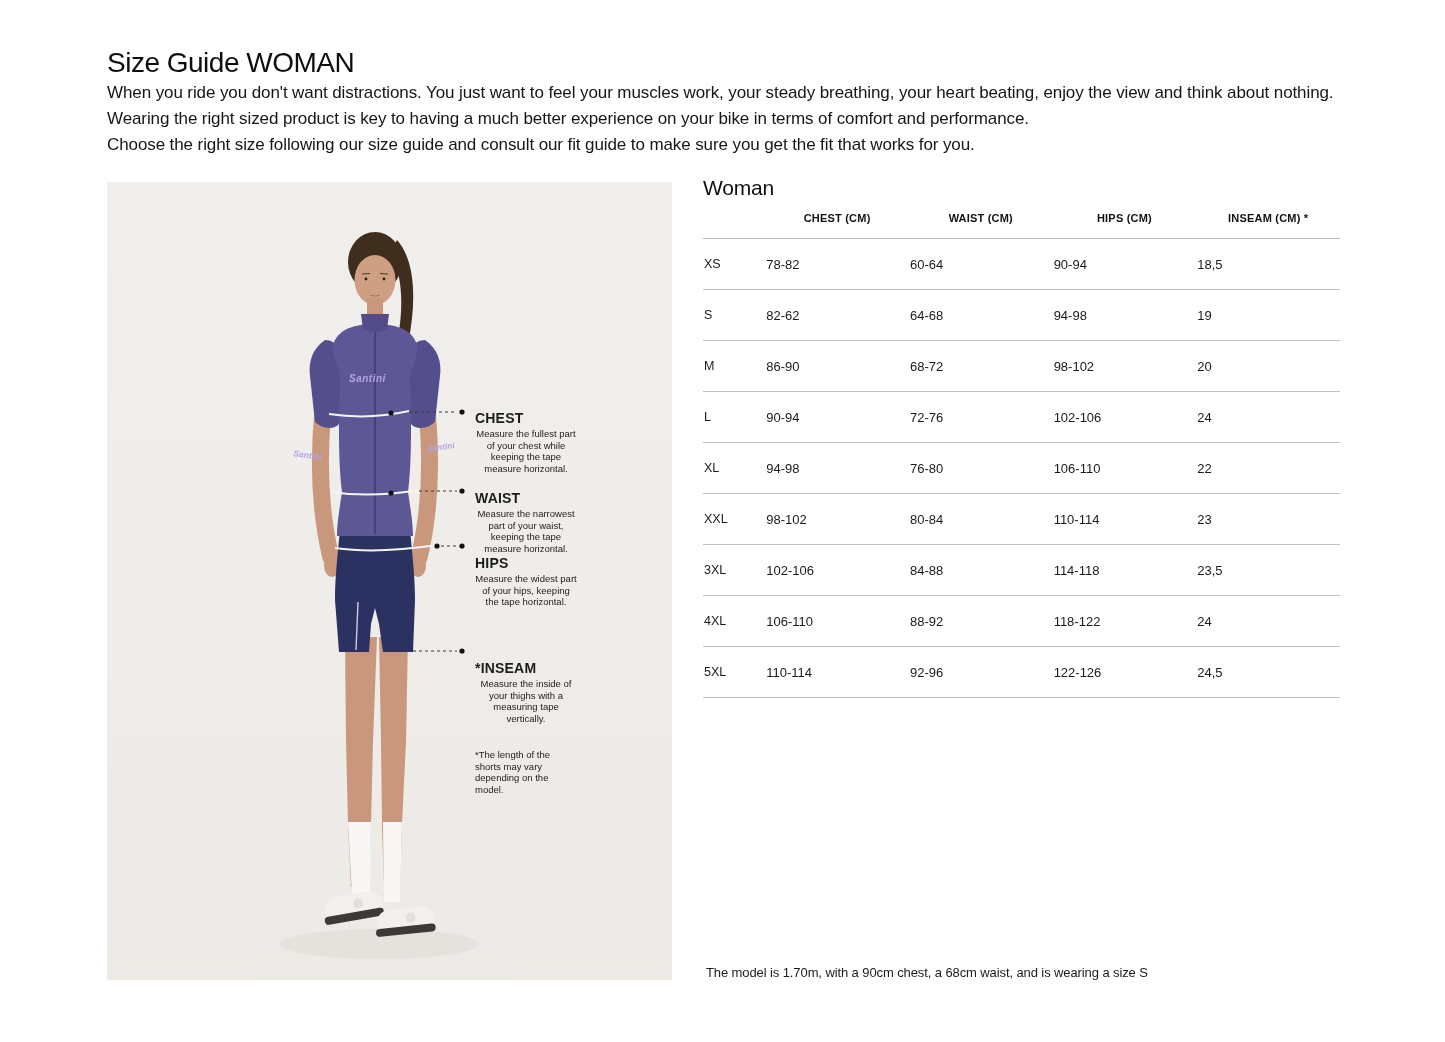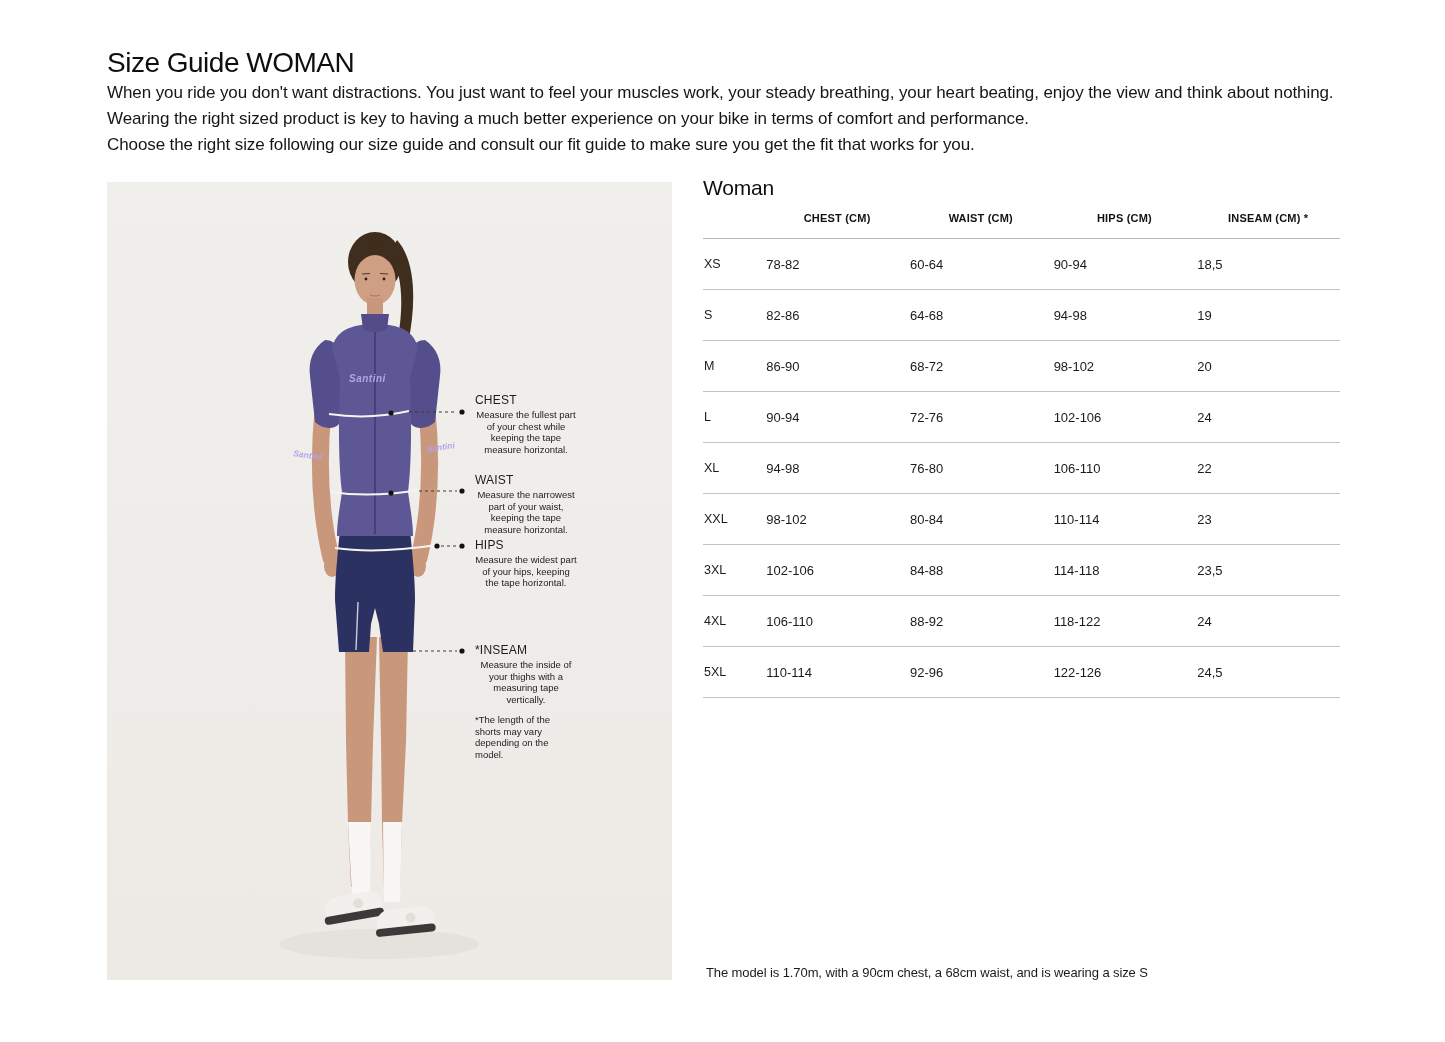--- a/index.html
+++ b/index.html
@@ -7,23 +7,23 @@
   .page{position:relative;width:1445px;height:1042px;background:#ffffff;overflow:hidden;}
 
   .title{position:absolute;left:107px;top:28px;font-size:28px;font-weight:500;letter-spacing:-0.5px;color:#0e0e0e;}
   .intro{position:absolute;left:107px;top:80px;width:1260px;font-size:17px;line-height:26px;letter-spacing:-0.1px;color:#161616;}
   .intro p{margin:0;}
 
   
   .photo{position:absolute;left:107px;top:182px;width:565px;height:798px;}
   .photo svg{position:absolute;left:0;top:0;}
   .annotation{position:absolute;left:368px;width:102px;color:#1c1c1c;}
-  .annotation .ann-label{font-size:12px;font-weight:400;letter-spacing:.2px;margin:0 0 2px 0;}
+  .annotation .ann-label{font-size:14px;font-weight:700;letter-spacing:.2px;margin:17px 0 2px 0;}
   .annotation .ann-text{font-size:9.5px;line-height:11.7px;margin:0;text-align:center;}
-  .annotation .ann-note{font-size:9.5px;line-height:11.7px;margin:8px 0 0 0;}
+  .annotation .ann-note{font-size:9.5px;line-height:11.7px;margin:24px 0 0 0;}
   .ann-chest{top:211px;}
   .ann-waist{top:291px;}
   .ann-hips{top:356px;}
   .ann-inseam{top:461px;}
 
   
   .sizes{position:absolute;left:703px;top:176px;width:637px;}
   .sizes h2{margin:0 0 12px 0;font-size:21px;font-weight:400;letter-spacing:-0.2px;color:#0f0f0f;}
   table.size-table{width:637px;border-collapse:collapse;table-layout:fixed;}
   .size-table col.c-size{width:62px;}
@@ -169,21 +169,21 @@
       <tbody>
         <tr>
           <td class="size-cell">XS</td>
           <td>78-82</td>
           <td>60-64</td>
           <td>90-94</td>
           <td>18,5</td>
         </tr>
         <tr>
           <td class="size-cell">S</td>
-          <td>82-86</td>
+          <td>82-62</td>
           <td>64-68</td>
           <td>94-98</td>
           <td>19</td>
         </tr>
         <tr>
           <td class="size-cell">M</td>
           <td>86-90</td>
           <td>68-72</td>
           <td>98-102</td>
           <td>20</td>

